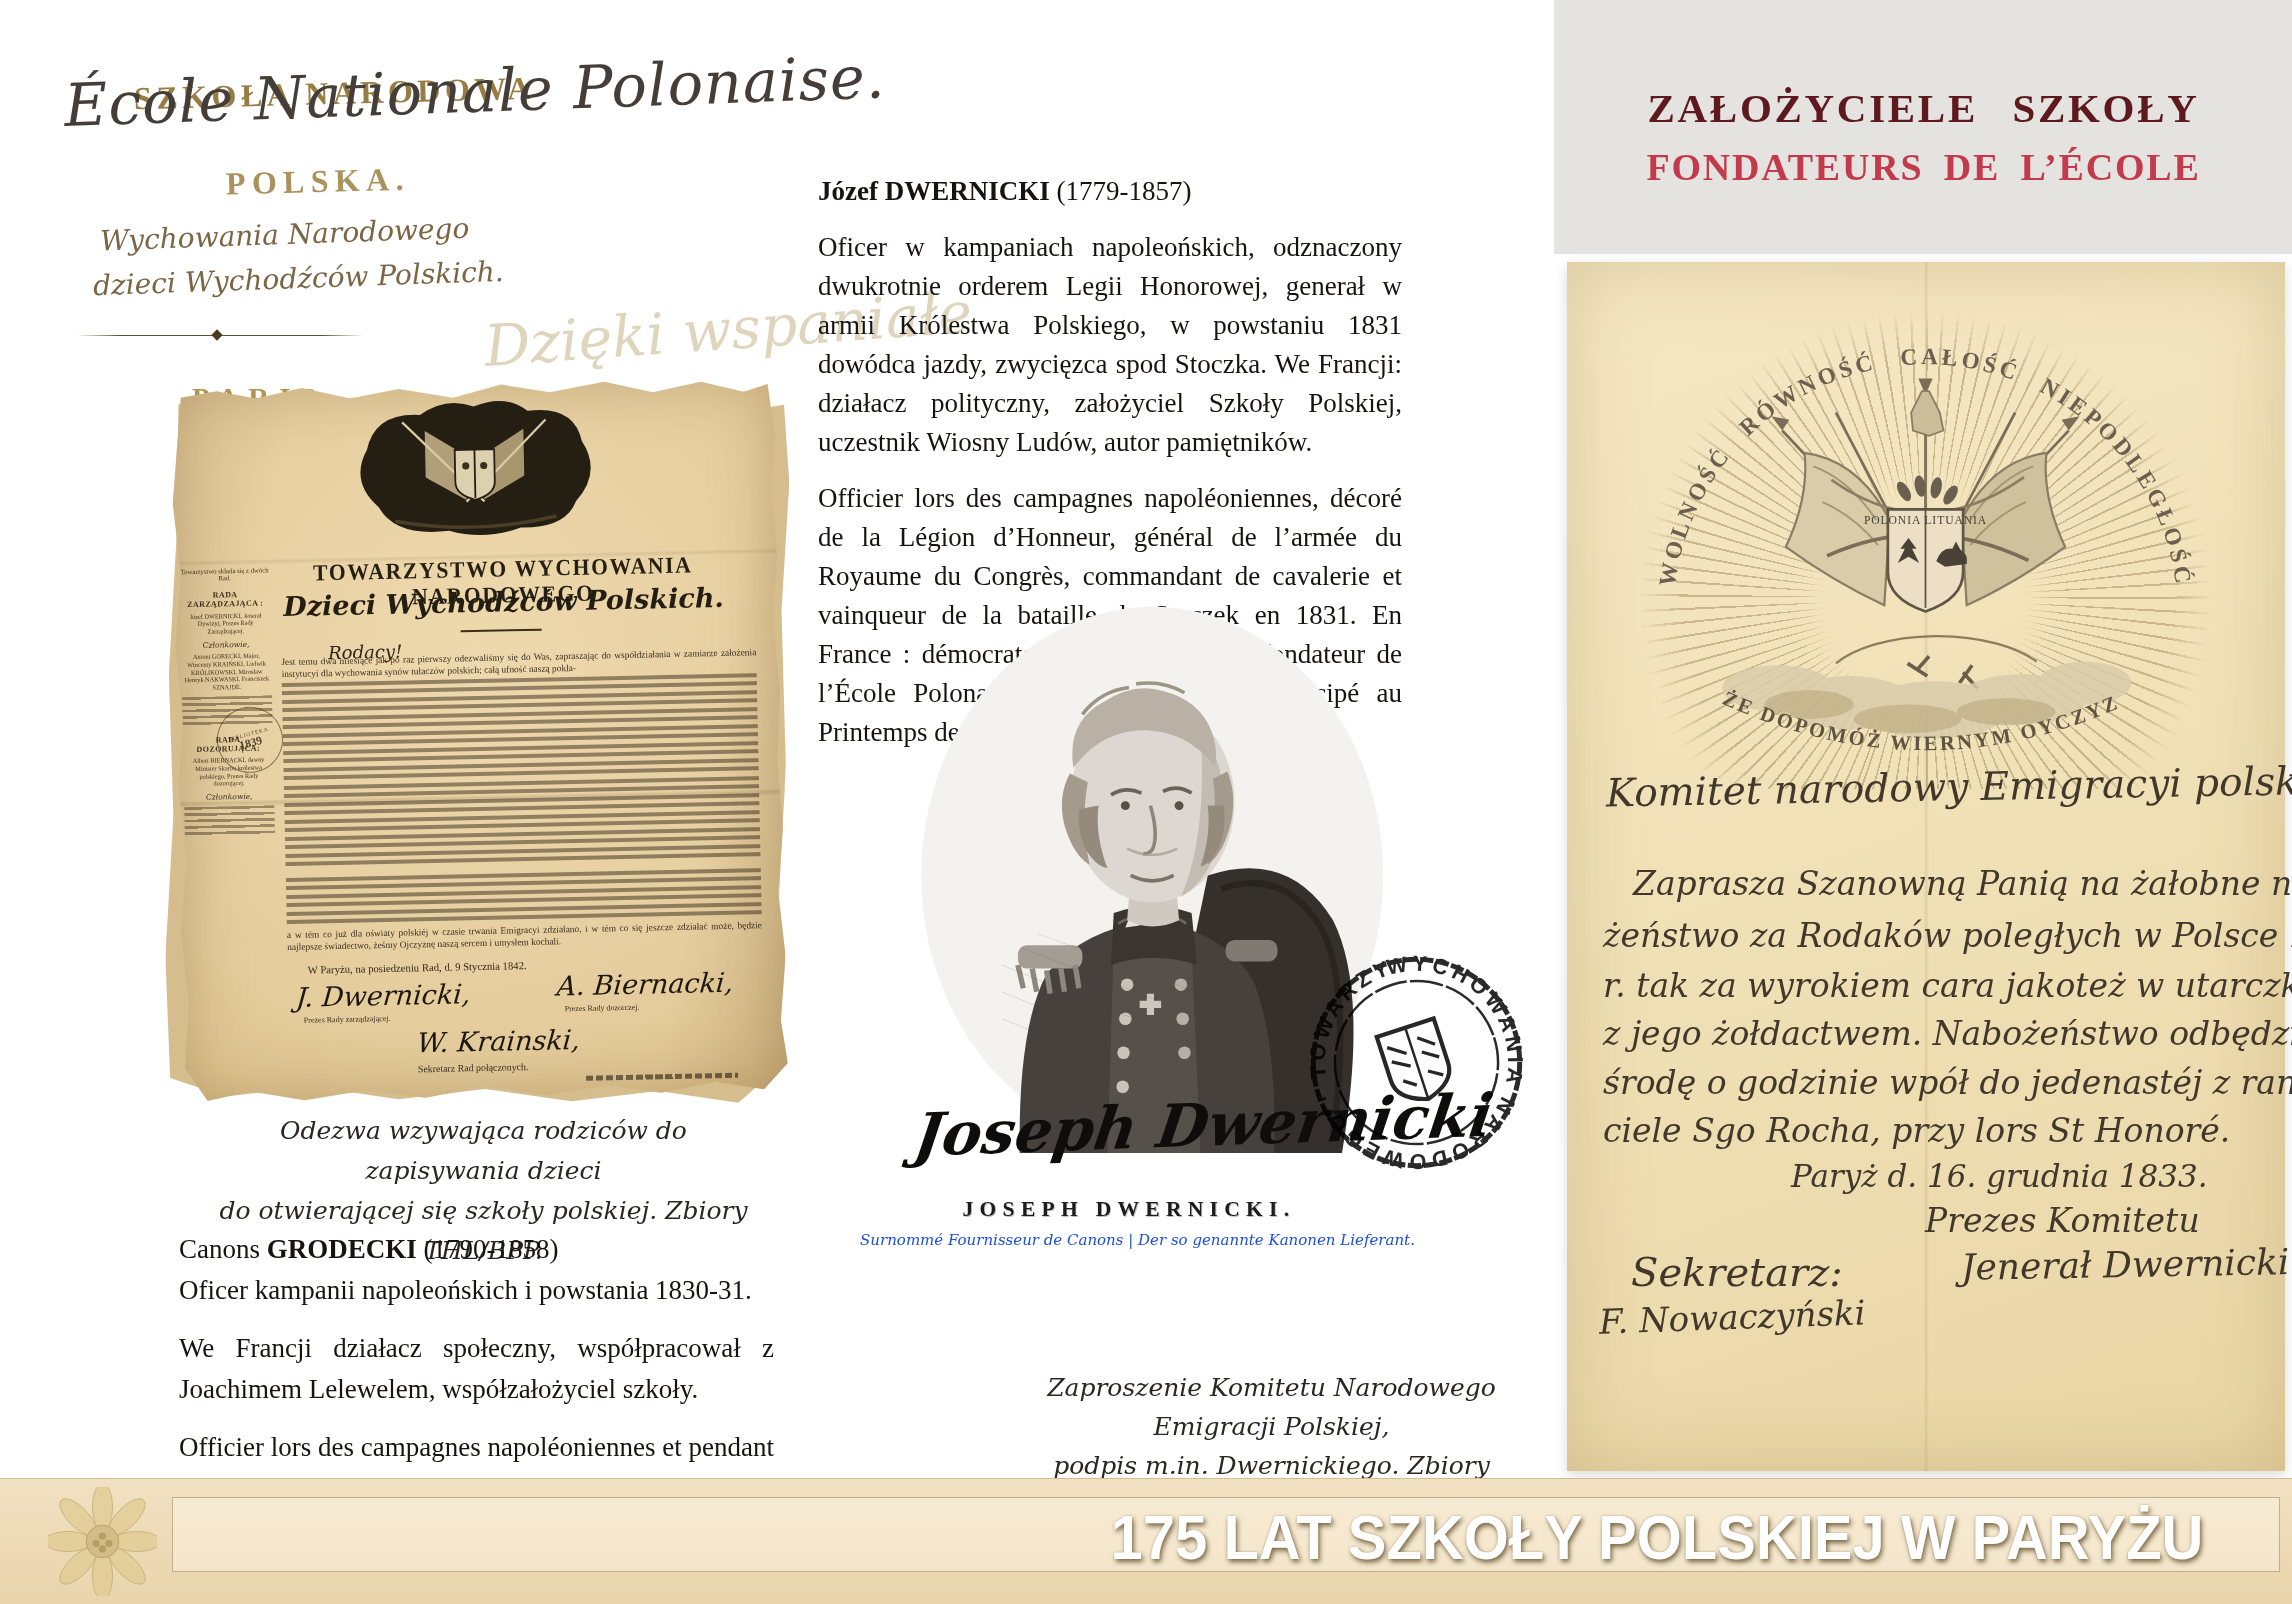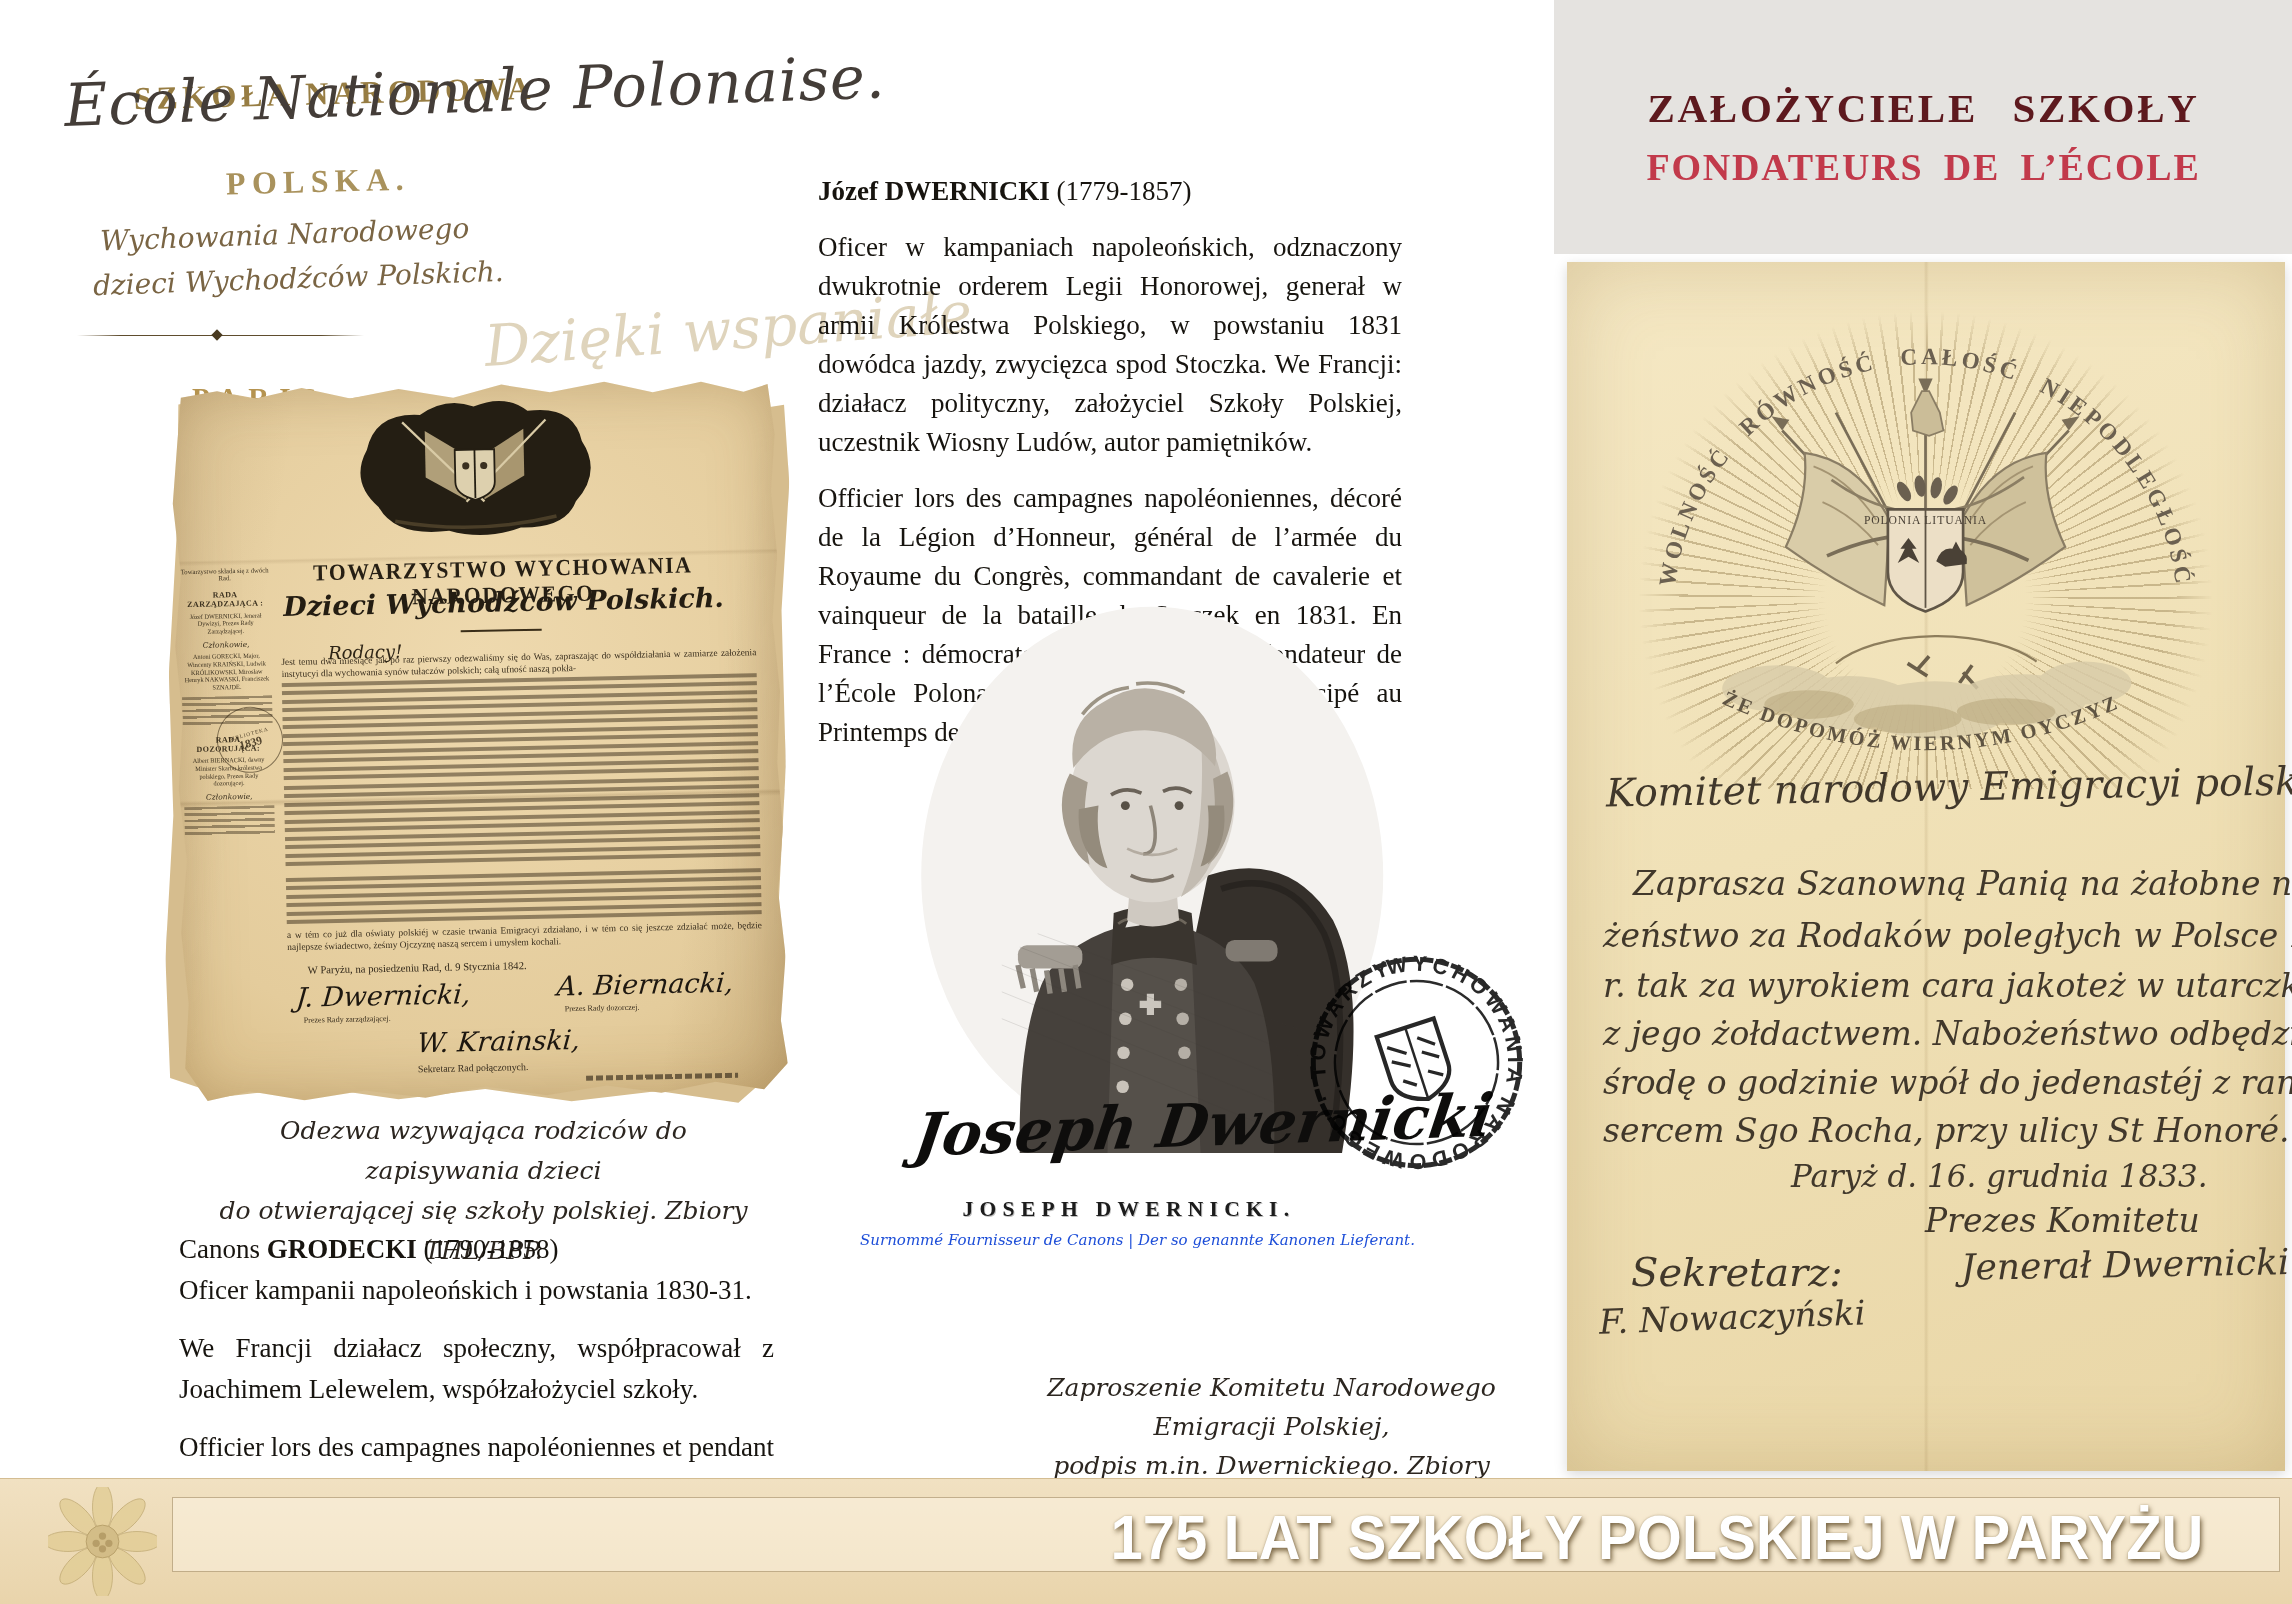--- a/index.html
+++ b/index.html
@@ -369,21 +369,21 @@
         </text>
       </svg>
     </div>
 
     <div class="ms ms-l0">Komitet narodowy Emigracyi polskiéj</div>
     <div class="ms ms-l1">Zaprasza Szanowną Panią na żałobne nabo-</div>
     <div class="ms ms-l2">żeństwo za Rodaków poległych w Polsce 1833.</div>
     <div class="ms ms-l3">r. tak za wyrokiem cara jakoteż w utarczkach</div>
     <div class="ms ms-l4">z jego żołdactwem. Nabożeństwo odbędzie się we</div>
     <div class="ms ms-l5">środę o godzinie wpół do jedenastéj z rana, w koś-</div>
-    <div class="ms ms-l6">sercem Sgo Rocha, przy ulicy St Honoré.</div>
+    <div class="ms ms-l6">ciele Sgo Rocha, przy lors St Honoré.</div>
     <div class="ms ms-l7">Paryż d. 16. grudnia 1833.</div>
     <div class="ms ms-l8">Prezes Komitetu</div>
     <div class="ms ms-l9">Jenerał Dwernicki</div>
     <div class="ms ms-l10">Sekretarz:</div>
     <div class="ms ms-l11">F. Nowaczyński</div>
   </div>
 
   <div class="abs banner"></div>
   <div class="abs banner-frame"></div>
   <svg class="abs banner-rosette" viewBox="0 0 120 120">

